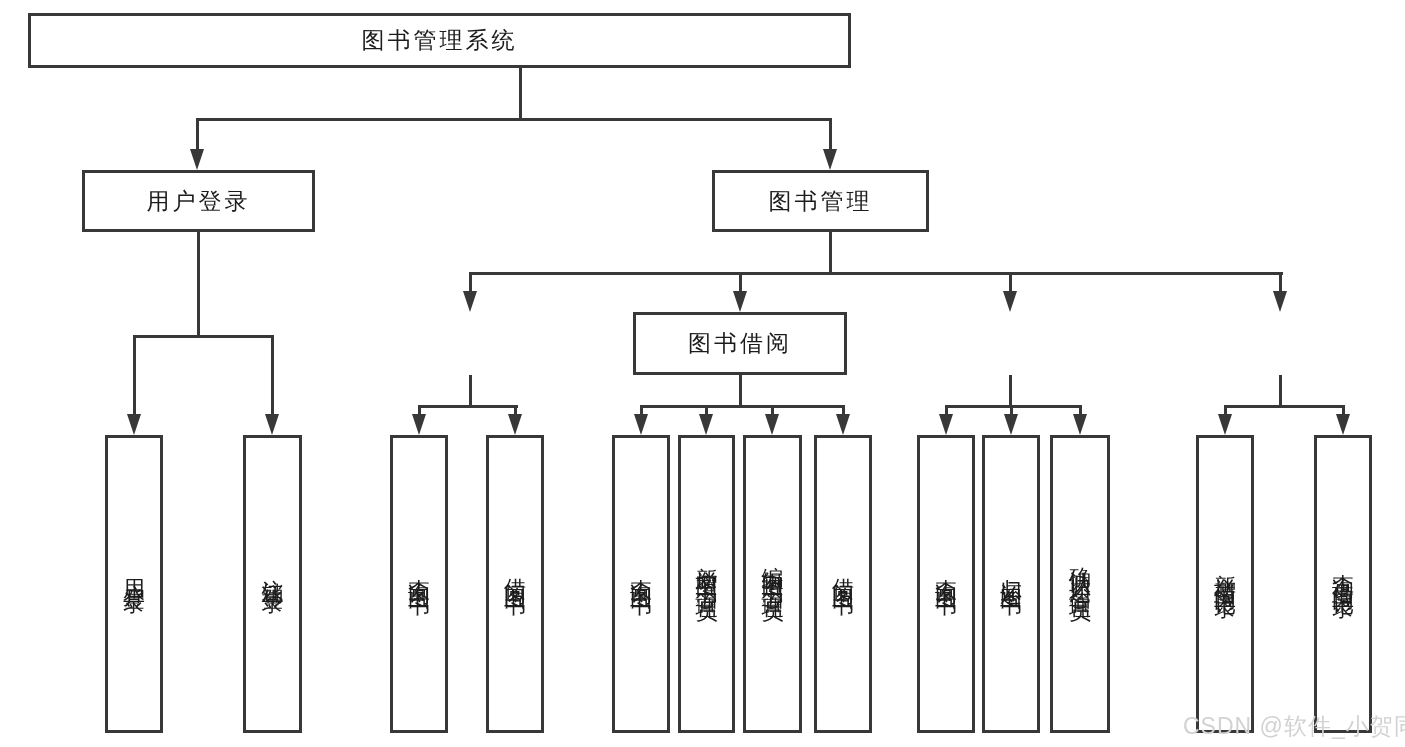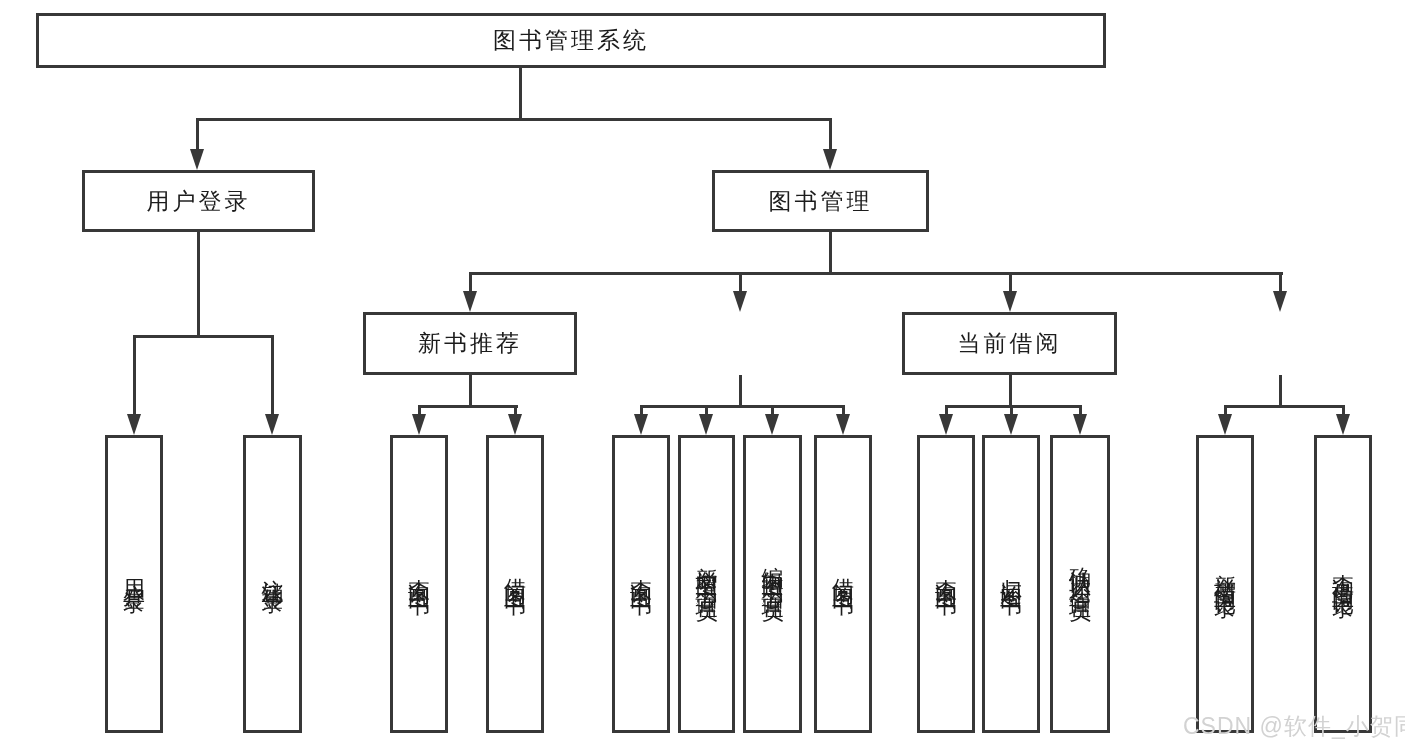--- a/index.html
+++ b/index.html
@@ -110,30 +110,29 @@
   <div class="vl" style="left:1079px;top:405px;height:13px"></div>
   <div class="ar" style="left:1073px;top:414px"></div>
 
   <div class="vl" style="left:1279px;top:375px;height:30px"></div>
   <div class="hl" style="left:1224px;top:405px;width:121px"></div>
   <div class="vl" style="left:1224px;top:405px;height:13px"></div>
   <div class="ar" style="left:1218px;top:414px"></div>
   <div class="vl" style="left:1342px;top:405px;height:13px"></div>
   <div class="ar" style="left:1336px;top:414px"></div>
 
-  <div class="box" style="left:36px;top:13px;width:1070px;height:55px">图书管理系统</div>
+  <div class="box" style="left:28px;top:13px;width:823px;height:55px">图书管理系统</div>
 
   <div class="box" style="left:82px;top:170px;width:233px;height:62px">用户登录</div>
 
   <div class="box" style="left:712px;top:170px;width:217px;height:62px">图书管理</div>
 
-  <div class="box" style="left:363px;top:312px;width:214px;height:63px">新书推荐</div>
 
+  <div class="box" style="left:633px;top:312px;width:214px;height:63px">图书借阅</div>
 
-  <div class="box" style="left:902px;top:312px;width:215px;height:63px">当前借阅</div>
 
 
   <div class="box vbox" style="left:105px;top:435px;width:58px;height:298px">用户登录</div>
   <div class="box vbox" style="left:243px;top:435px;width:59px;height:298px">注销登录</div>
 
   <div class="box vbox" style="left:390px;top:435px;width:58px;height:298px">查询图书</div>
   <div class="box vbox" style="left:486px;top:435px;width:58px;height:298px">借阅图书</div>
 
   <div class="box vbox" style="left:612px;top:435px;width:58px;height:298px">查询图书</div>
   <div class="box vbox" style="left:678px;top:435px;width:57px;height:298px">新增图书（管理员）</div>

